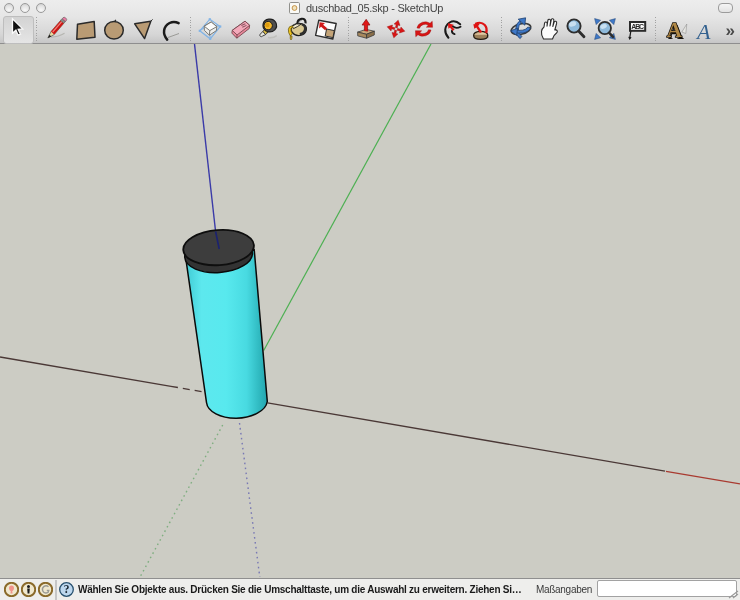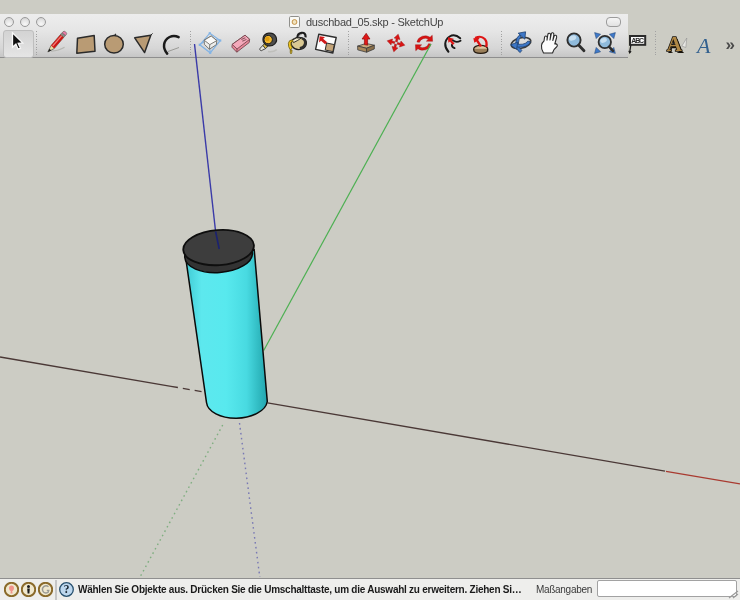--- a/index.html
+++ b/index.html
@@ -1,18 +1,18 @@
 <!DOCTYPE html>
 <html><head>
 <meta charset="utf-8">
 <style>
   html,body{margin:0;padding:0;}
   body{width:740px;height:600px;overflow:hidden;position:relative;
        font-family:"Liberation Sans",sans-serif;background:#CCCCC4;}
-  #chrome{position:absolute;left:0;top:14px;width:628px;height:43px;
+  #chrome{position:absolute;left:0;top:0;width:740px;height:43px;
      background:linear-gradient(180deg,#EDEDED 0%,#E6E6E6 38%,#D6D6D6 80%,#C6C6C6 100%);
      border-bottom:1px solid #8E8E8E;}
   .light{position:absolute;top:3px;width:8px;height:8px;border-radius:50%;
      border:1px solid #9A9A9A;
      background:radial-gradient(circle at 50% 78%,#F8F8F8 0%,#E4E4E4 55%,#C9C9C9 100%);}
   #lozenge{position:absolute;top:3px;right:7px;width:13px;height:8px;border-radius:4px;
      border:1px solid #9B9B9B;background:linear-gradient(180deg,#F5F5F5,#E2E2E2);}
   #docicon{position:absolute;left:289px;top:2px;width:11px;height:12px;}
   #ttext{position:absolute;left:306px;top:1px;font-size:11px;letter-spacing:-0.25px;color:#454545;line-height:14px;}
   .sep{position:absolute;top:17px;width:1px;height:25px;

